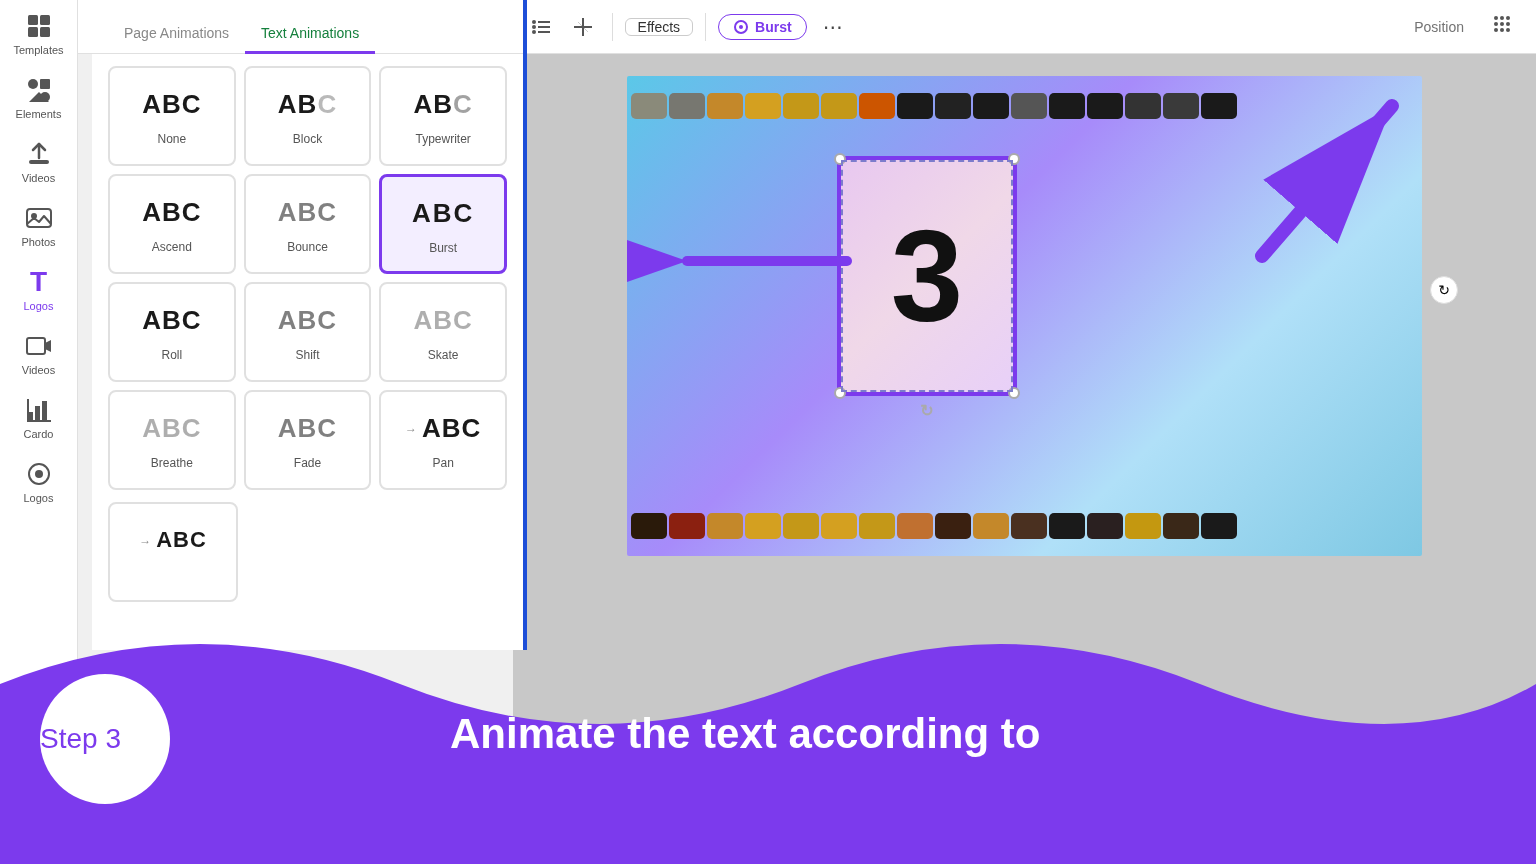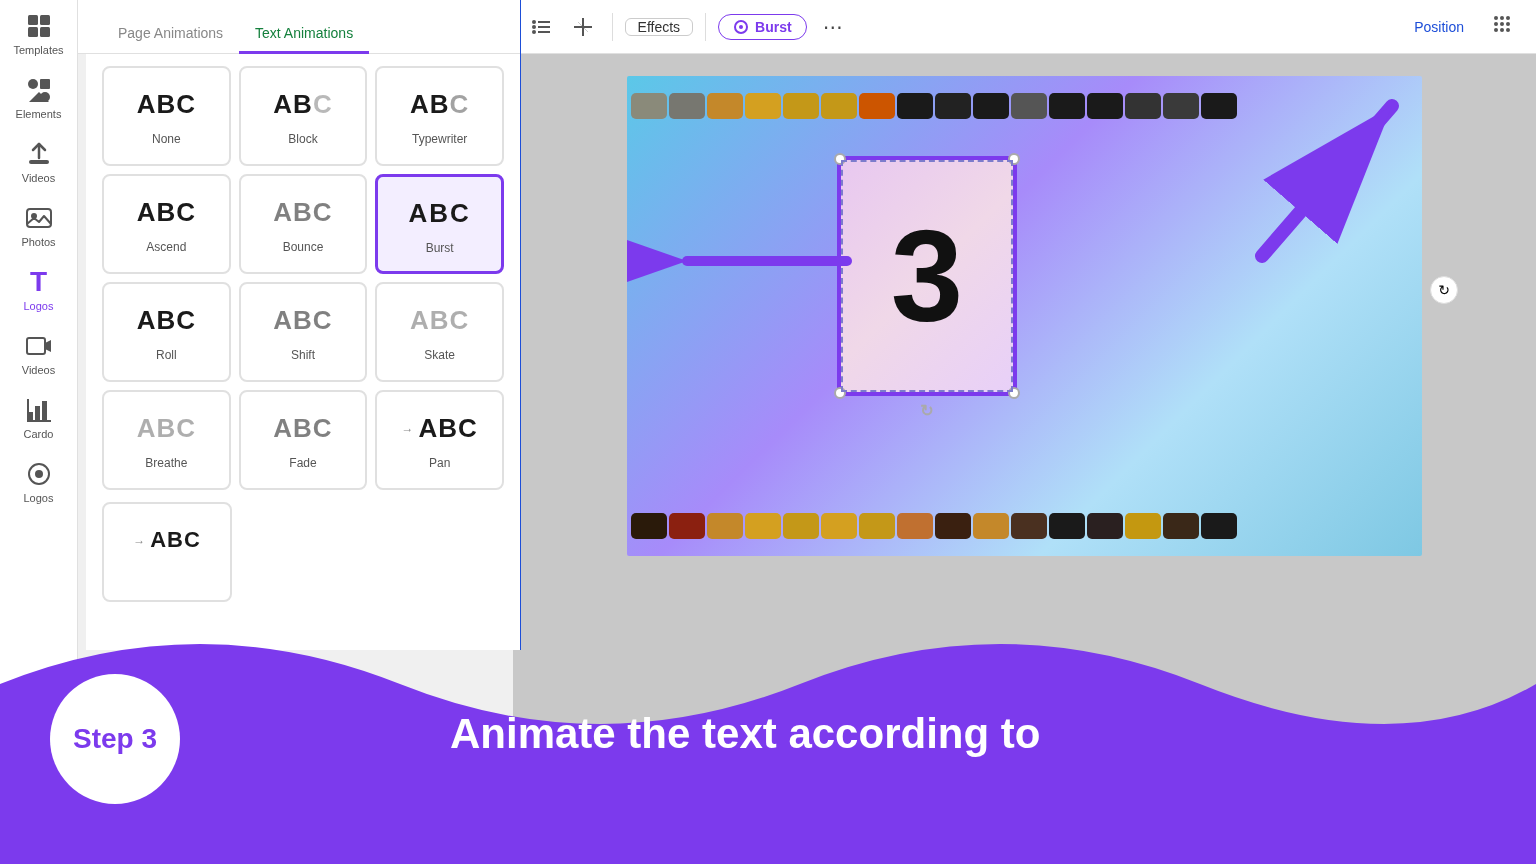--- a/index.html
+++ b/index.html
@@ -40,24 +40,24 @@
       margin-top: auto;
       padding: 12px 0;
       font-size: 18px;
       color: #888;
       cursor: pointer;
     }
 
     
     .anim-panel {
       position: absolute;
-      left: 86px; top: 0;
+      left: 92px; top: 0;
       width: 435px; height: 650px;
       background: #ffffff;
-      border-right: 1px solid #1d4ed8;
+      border-right: 4px solid #1d4ed8;
       z-index: 9;
     }
     .anim-panel-tabs {
       display: flex;
       border-bottom: 1px solid #e0e0e0;
       padding: 0 16px;
       height: 54px;
       align-items: flex-end;
     }
     .anim-tab {
@@ -189,21 +189,21 @@
       align-items: center;
       gap: 6px;
     }
     .toolbar-position-btn {
       margin-left: auto;
       padding: 4px 12px;
       border: none;
       background: transparent;
       cursor: pointer;
       font-size: 14px;
-      color: #1d4ed8;
+      color: #737373;
       text-align: center;
     }
     .toolbar-grid-btn {
       padding: 4px 8px;
       border: none;
       background: transparent;
       cursor: pointer;
       font-size: 18px;
       color: #333;
     }
@@ -312,27 +312,26 @@
       display: flex;
       align-items: center;
       padding: 0 60px 0 250px;
     }
     .step3-circle {
       width: 130px; height: 130px;
       border-radius: 50%;
       background: #fff;
       display: flex;
       align-items: center;
-      justify-content: center;
       font-size: 28px;
-      font-weight: 700;
+      font-weight: 400;
       color: #7c3aed;
       flex-shrink: 0;
       position: absolute;
-      left: 50px;
+      left: 40px;
       bottom: 60px;
       pointer-events: auto;
     }
     .bottom-text {
       font-size: 42px;
       font-weight: 700;
       color: #fff;
       line-height: 1.25;
       margin-left: 200px;
     }

